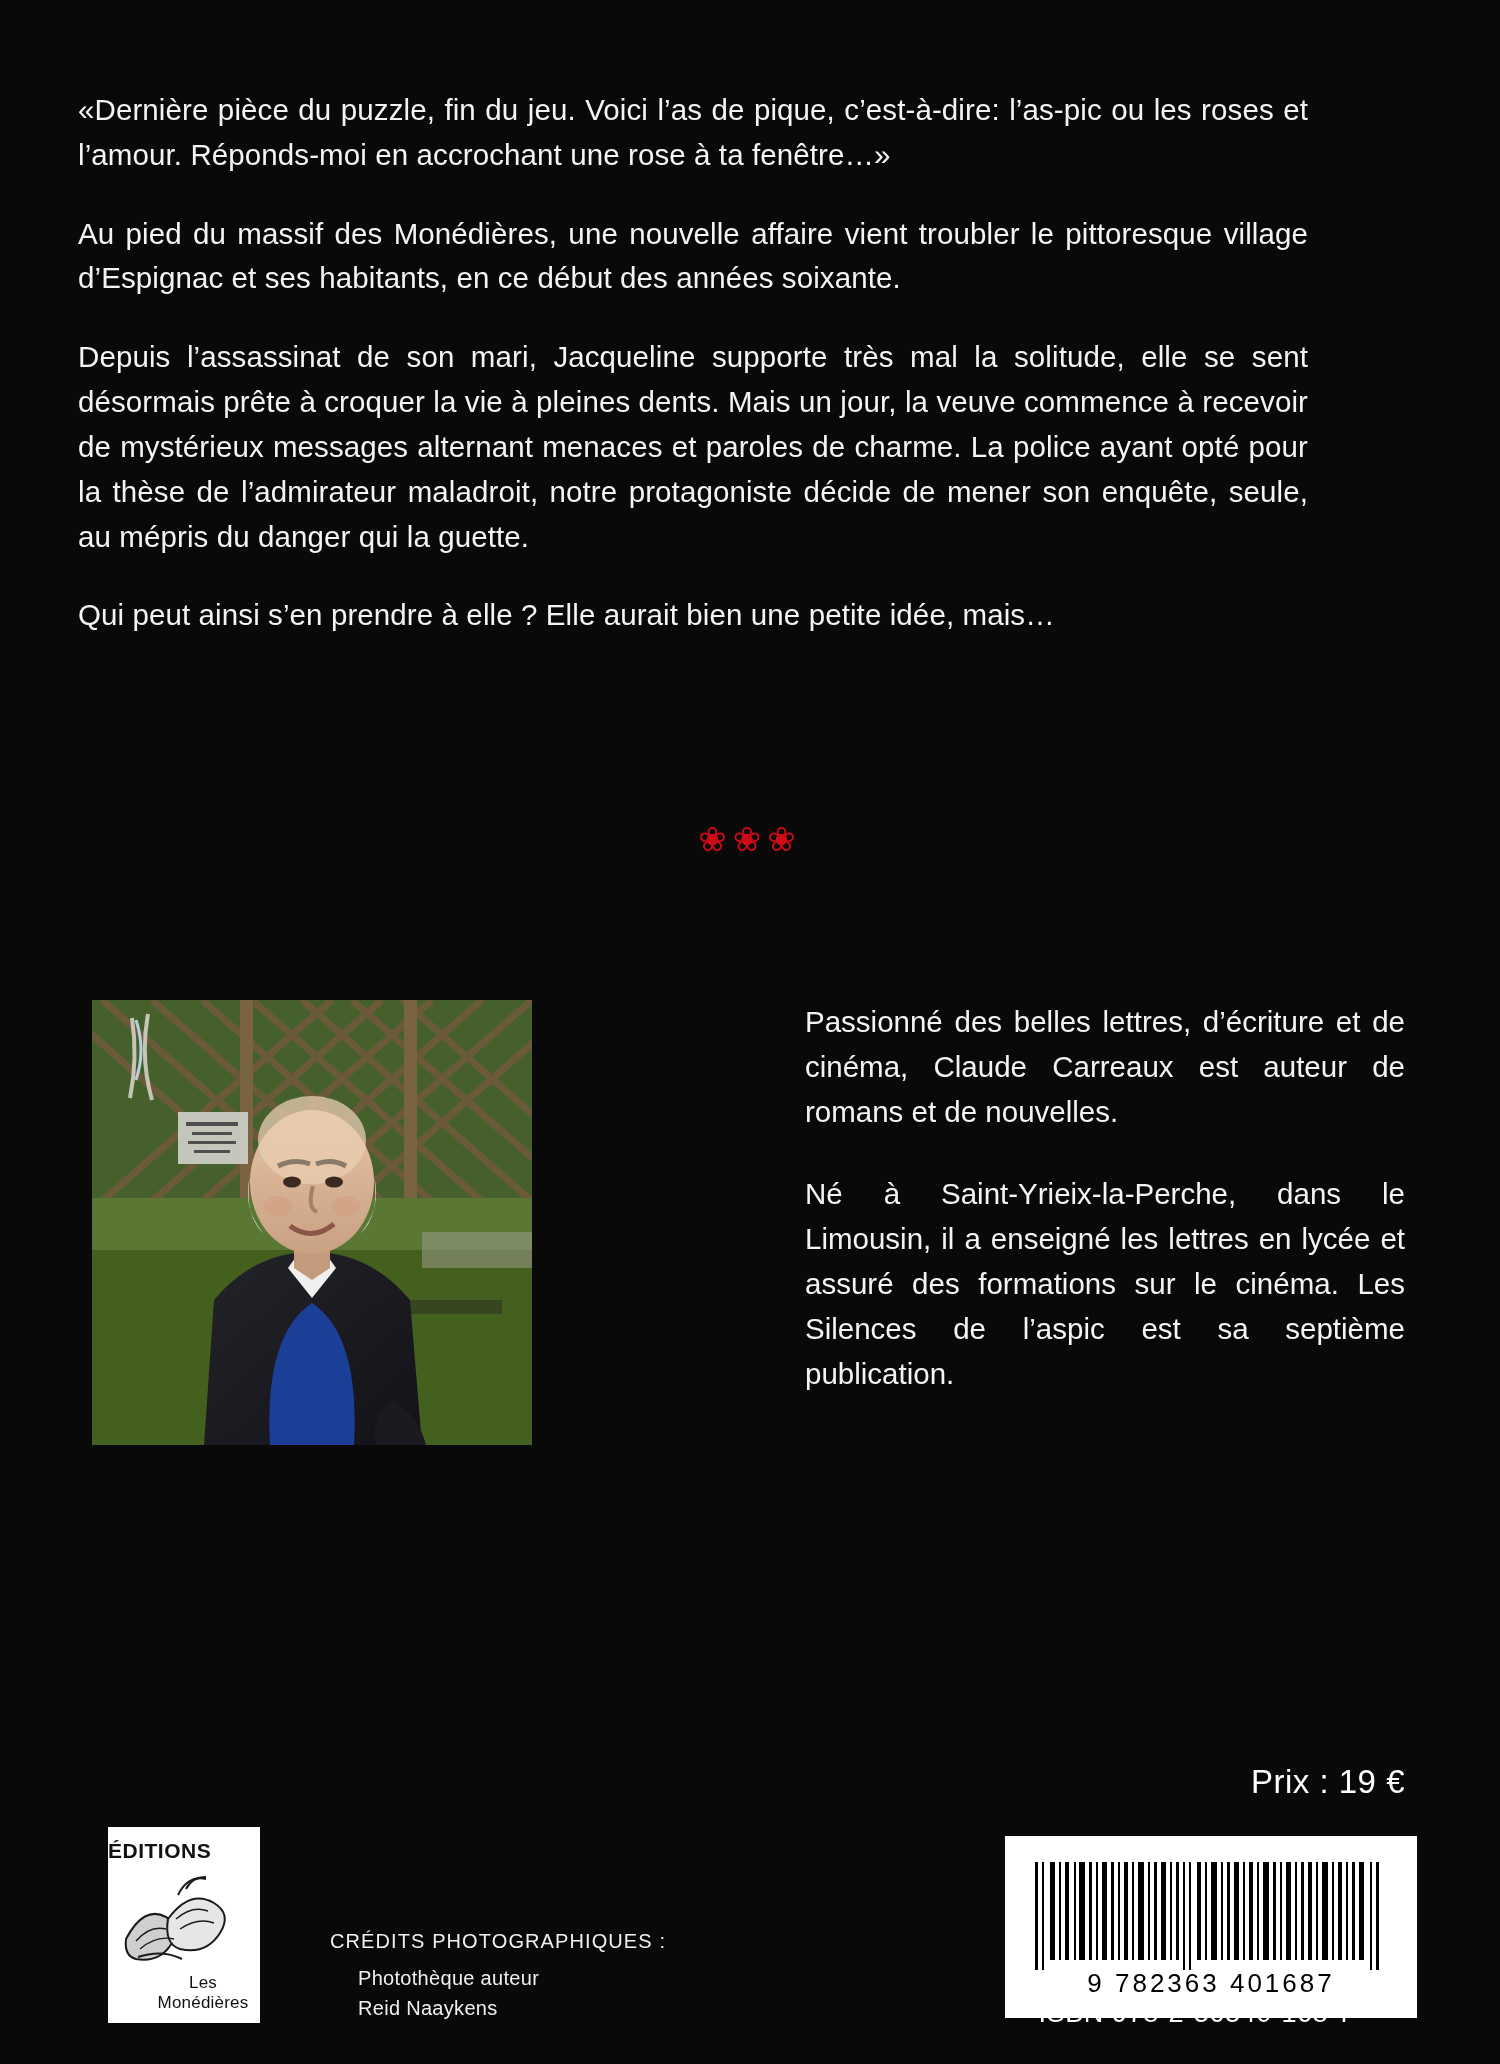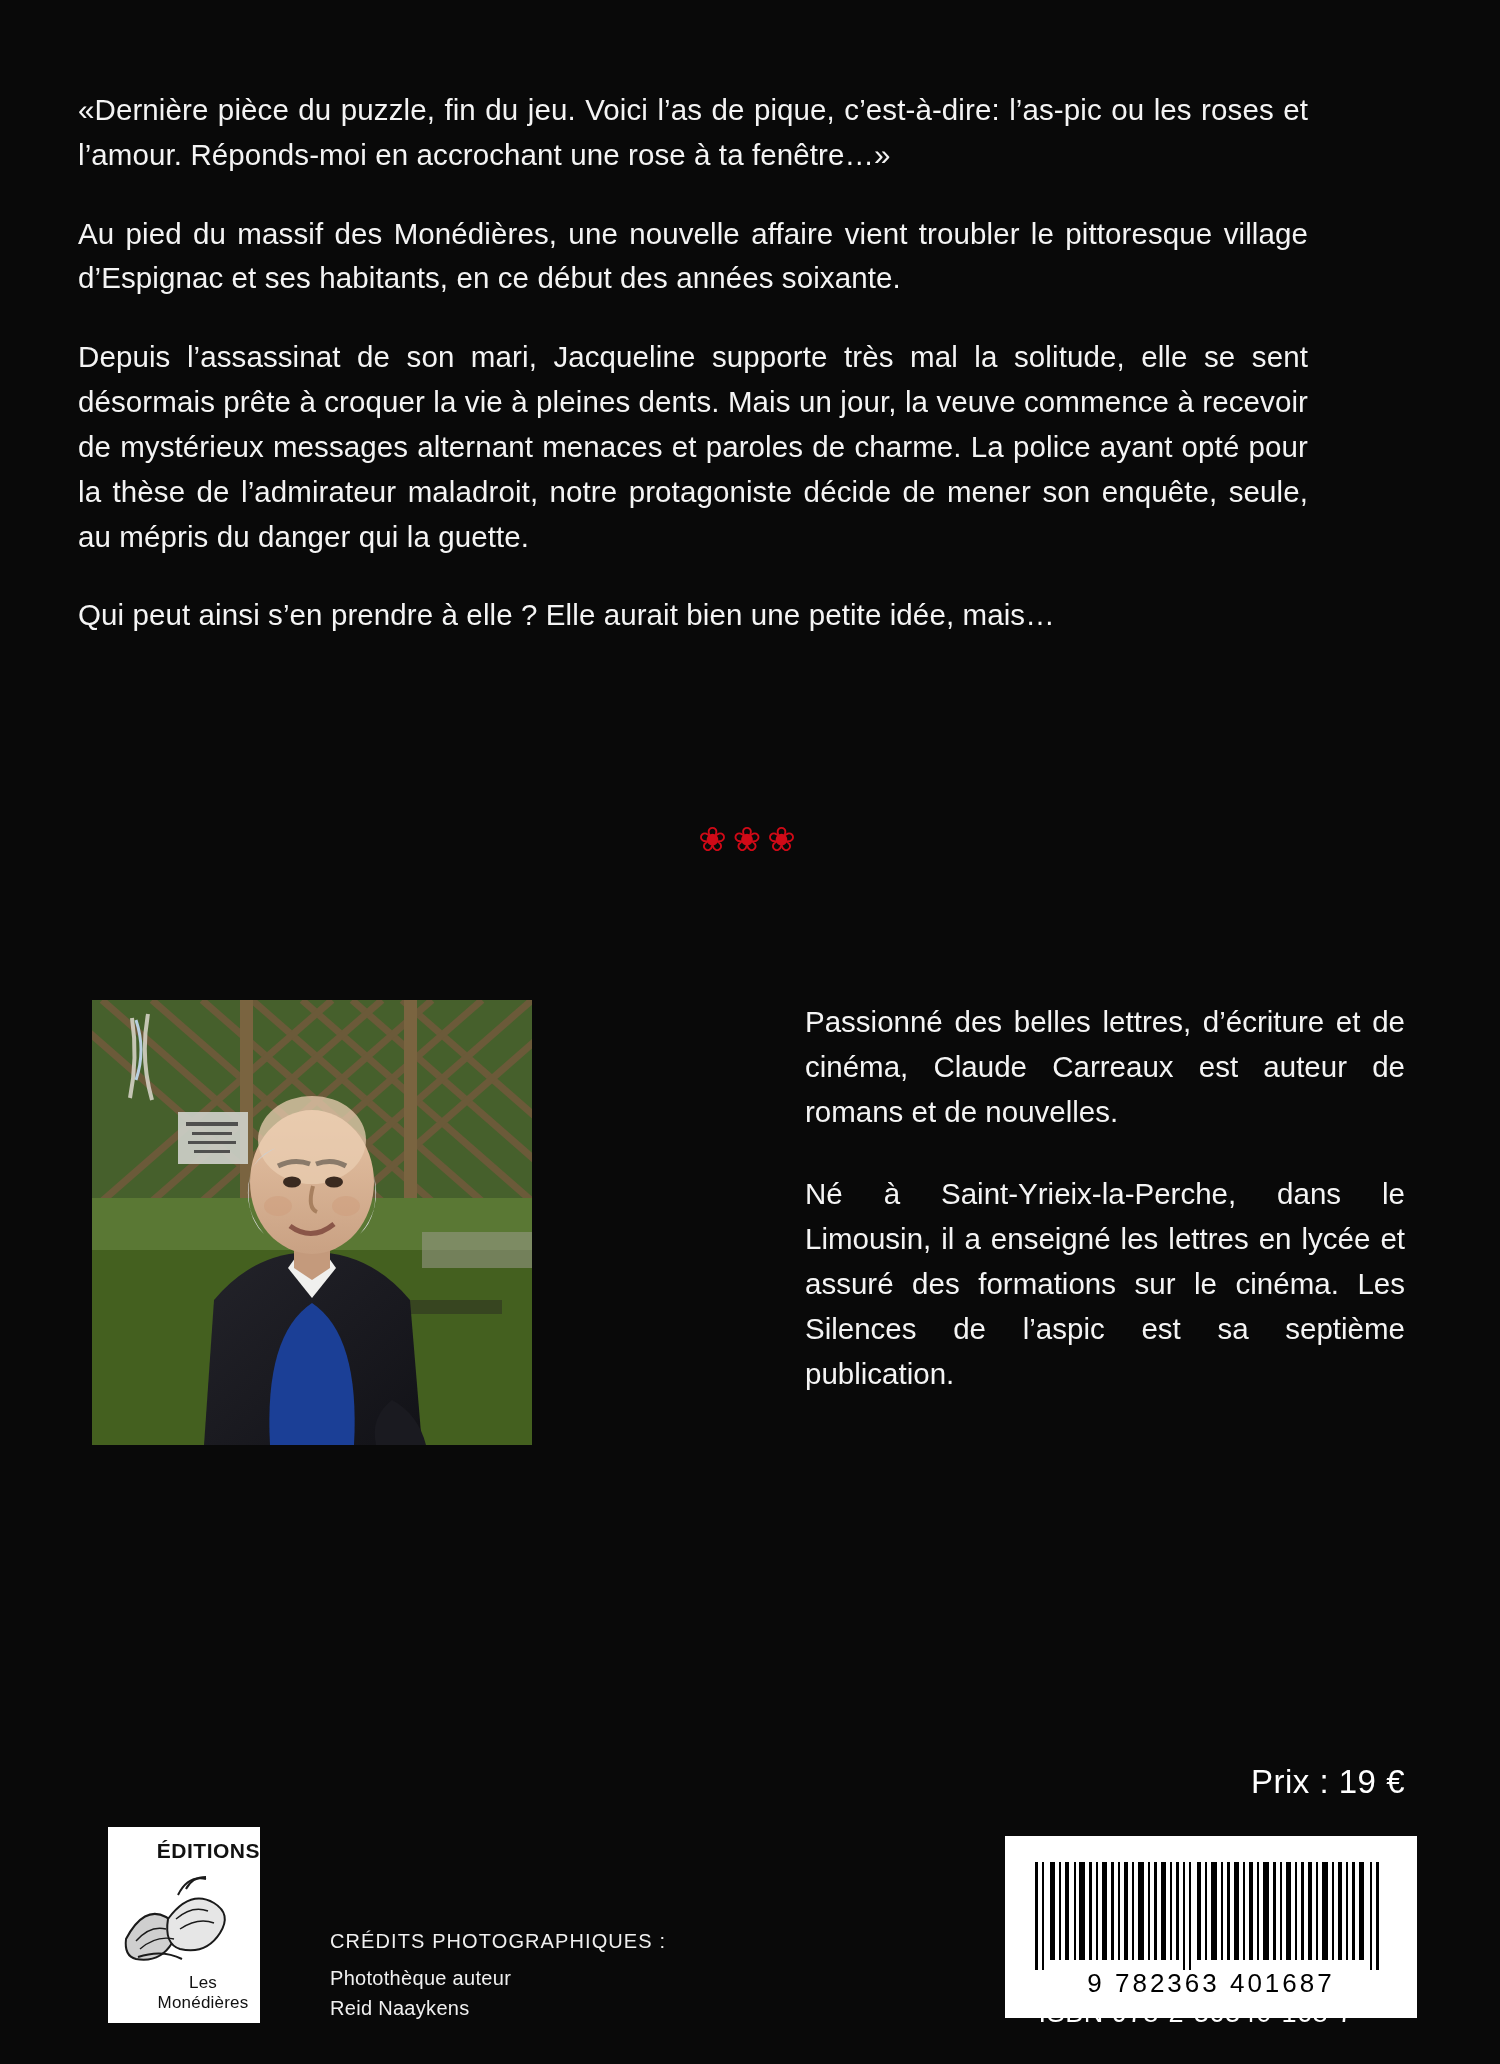--- a/index.html
+++ b/index.html
@@ -103,21 +103,21 @@
   .logo-inner {
     position: relative;
     width: 100%;
     height: 100%;
     color: #111;
   }
   .logo-top {
     position: absolute;
     top: 12px;
     left: 0; right: 0;
-    text-align: right;
+    text-align: left;
     font-size: 21px;
     font-weight: bold;
     letter-spacing: 0.5px;
     color: #111;
   }
   .logo-bottom {
     position: absolute;
     bottom: 10px;
     left: 0; right: 0;
     text-align: center;
@@ -145,20 +145,21 @@
     font-size: 20px;
     letter-spacing: 1.1px;
     color: #f0f0f0;
     margin-bottom: 10px;
   }
   .credits .credits-line {
     font-size: 20px;
     color: #f0f0f0;
     line-height: 1.5;
     letter-spacing: 0.3px;
+    margin-left: 28px;
   }
 
   
   .barcode-box {
     position: absolute;
     left: 1005px;
     top: 1836px;
     width: 380px;
     height: 150px;
     background: #ffffff;

